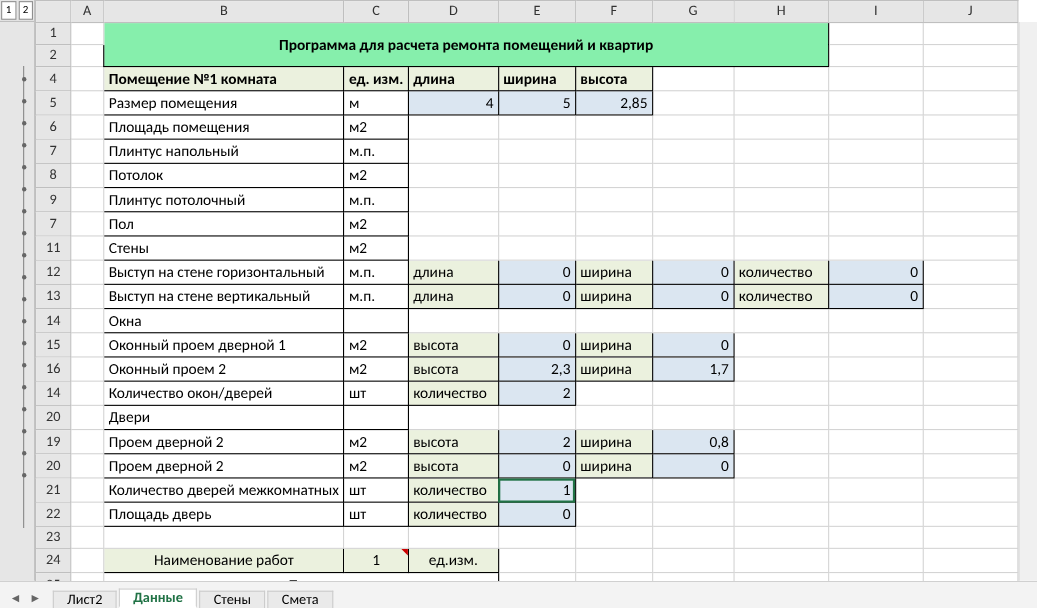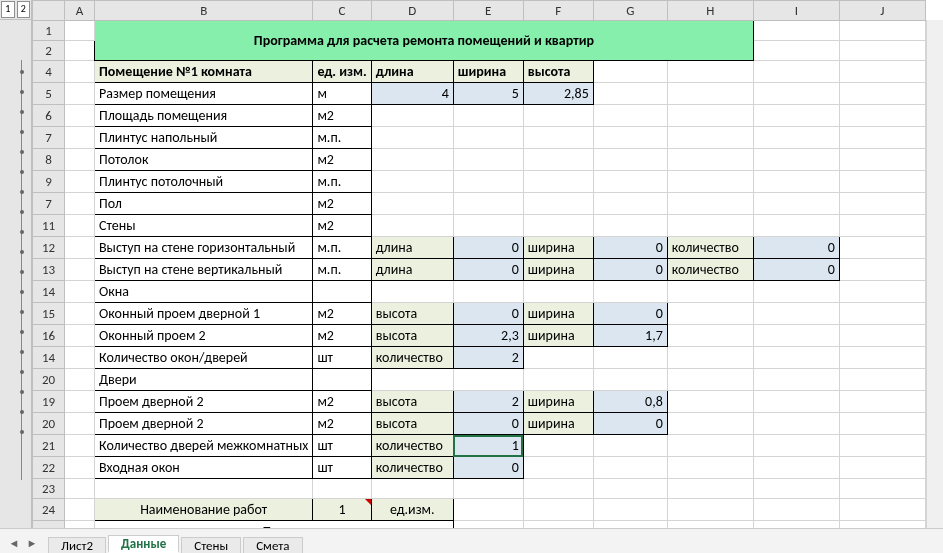--- a/index.html
+++ b/index.html
@@ -584,21 +584,21 @@
               <td></td>
               <td></td>
               <td></td>
               <td></td>
             </tr>
 
           <tr>
               <th class="rowhdr">22</th>
               <td></td>
             <td class="bord">
-                <div class="cell">Входная окон</div>
+                <div class="cell">Площадь дверь</div>
               </td>
             <td class="bord">
                 <div class="cell">шт</div>
               </td>
             <td class="bord fill-green">
                 <div class="cell">количество</div>
               </td>
             <td class="bord fill-blue">
                 <div class="cell r">0</div>
               </td>

